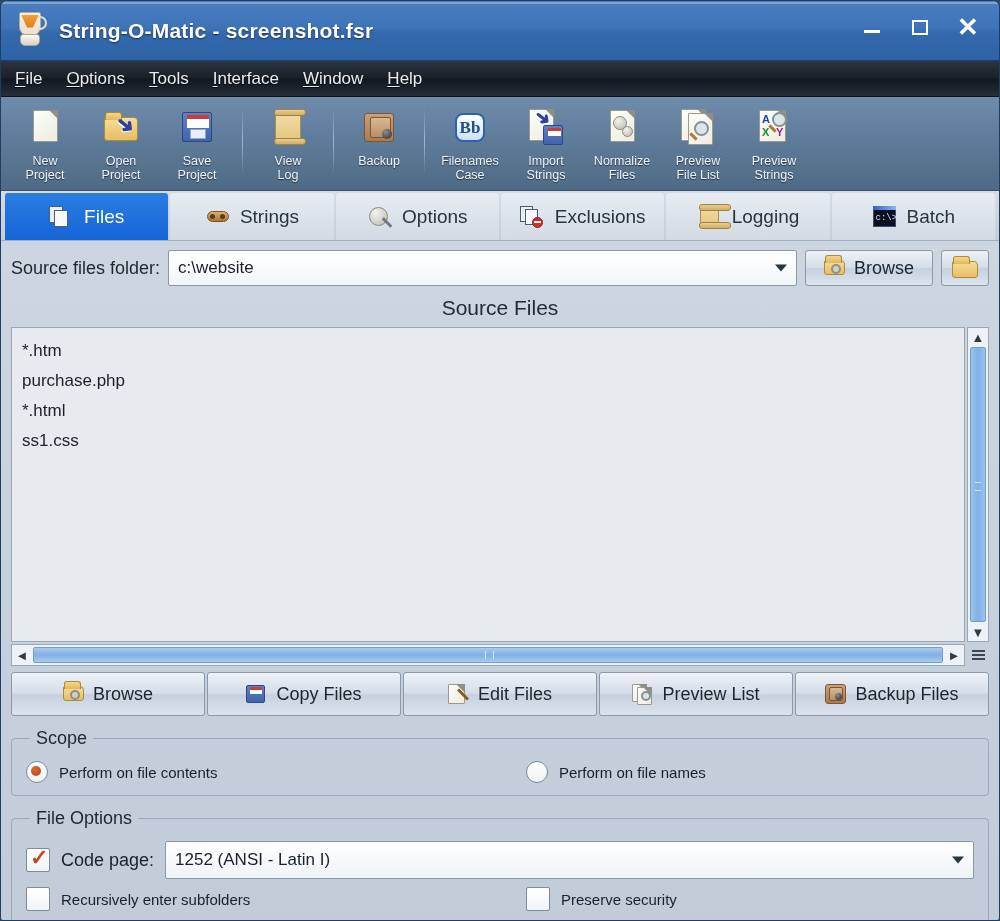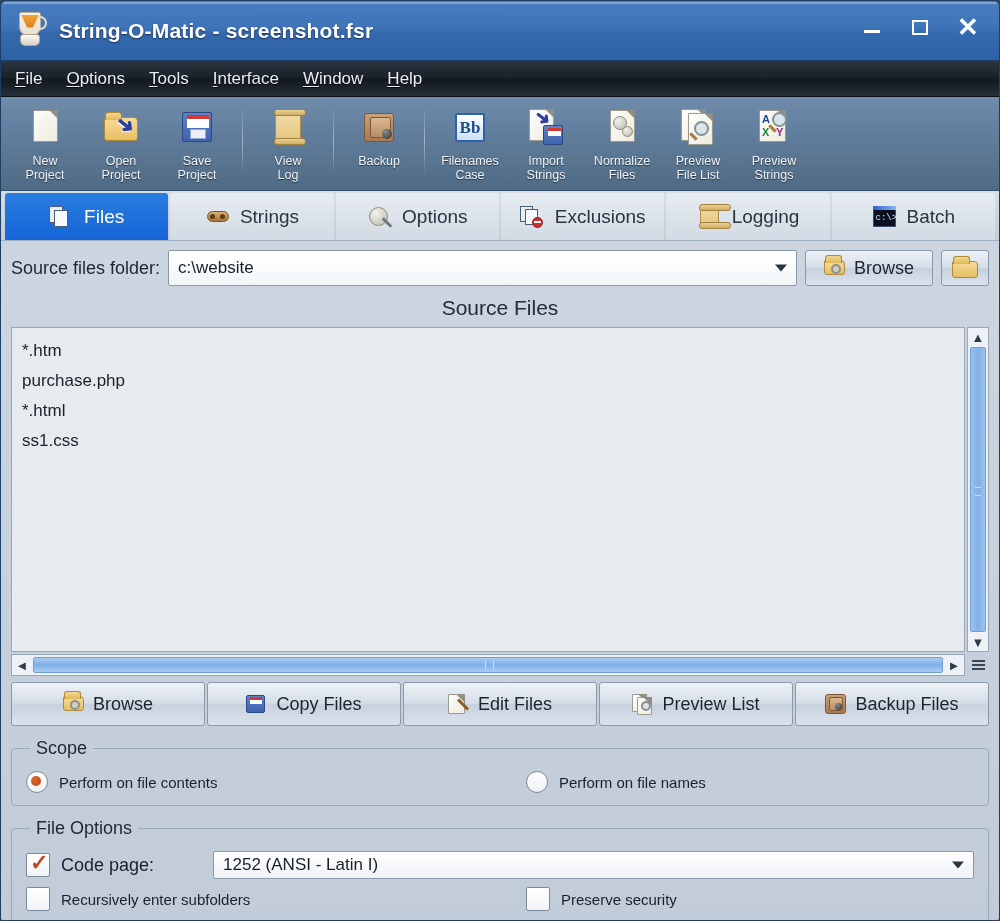--- a/index.html
+++ b/index.html
@@ -176,21 +176,21 @@
     border: 1px solid #7d5734; border-radius: 2px;
   }
   .safe-dial {
     position: absolute; left: 11px; top: 11px; width: 10px; height: 10px;
     background: radial-gradient(circle at 35% 30%, #8d8d8d, #2b2b2b);
     border-radius: 50%;
   }
   .bb-box {
     position: absolute; left: 7px; top: 6px; width: 30px; height: 29px;
     background: linear-gradient(to bottom, #ffffff 0%, #cfe0f2 100%);
-    border: 2px solid #2b64ab; border-radius: 2px;
+    border: 2px solid #2b64ab; border-radius: 8px;
     display: flex; align-items: center; justify-content: center;
     font-size: 17px; font-weight: bold; color: #1e4f8f;
     font-family: "Liberation Serif", serif;
   }
   .gear {
     position: absolute; border-radius: 50%;
     background: radial-gradient(circle at 35% 30%, #f3f3ee, #b9b9ac);
     border: 1px solid #8b8b7e;
   }
   .mag {
@@ -342,23 +342,23 @@
     width: 24px; height: 24px; flex: none;
     background: linear-gradient(to bottom, #ffffff, #f0f3f7);
     border: 1.5px solid #7c8a99; border-radius: 2px; position: relative;
   }
   .checkbox.on::after {
     content: "✓"; position: absolute; left: 3px; top: -4px;
     font-size: 22px; font-weight: bold; color: #bf4a1e;
   }
   .codepage-row { display: flex; align-items: center; gap: 11px; margin-top: 8px; }
   .codepage-combo {
-    flex: 1 1 auto; height: 28px; position: relative;
+    flex: 1 1 auto; height: 38px; position: relative;
     background: linear-gradient(to bottom, #ffffff 0%, #eff2f6 100%);
-    border: 1px solid #8a98a8; border-radius: 2px; display: flex; align-items: center; margin-left: 48px;
+    border: 1px solid #8a98a8; border-radius: 2px; display: flex; align-items: center;
   }
 </style>
 </head>
 <body>
 
 <div id="window">
 
   <div id="titlebar">
     <div class="app-icon">
       <div class="blender-glass"></div>

